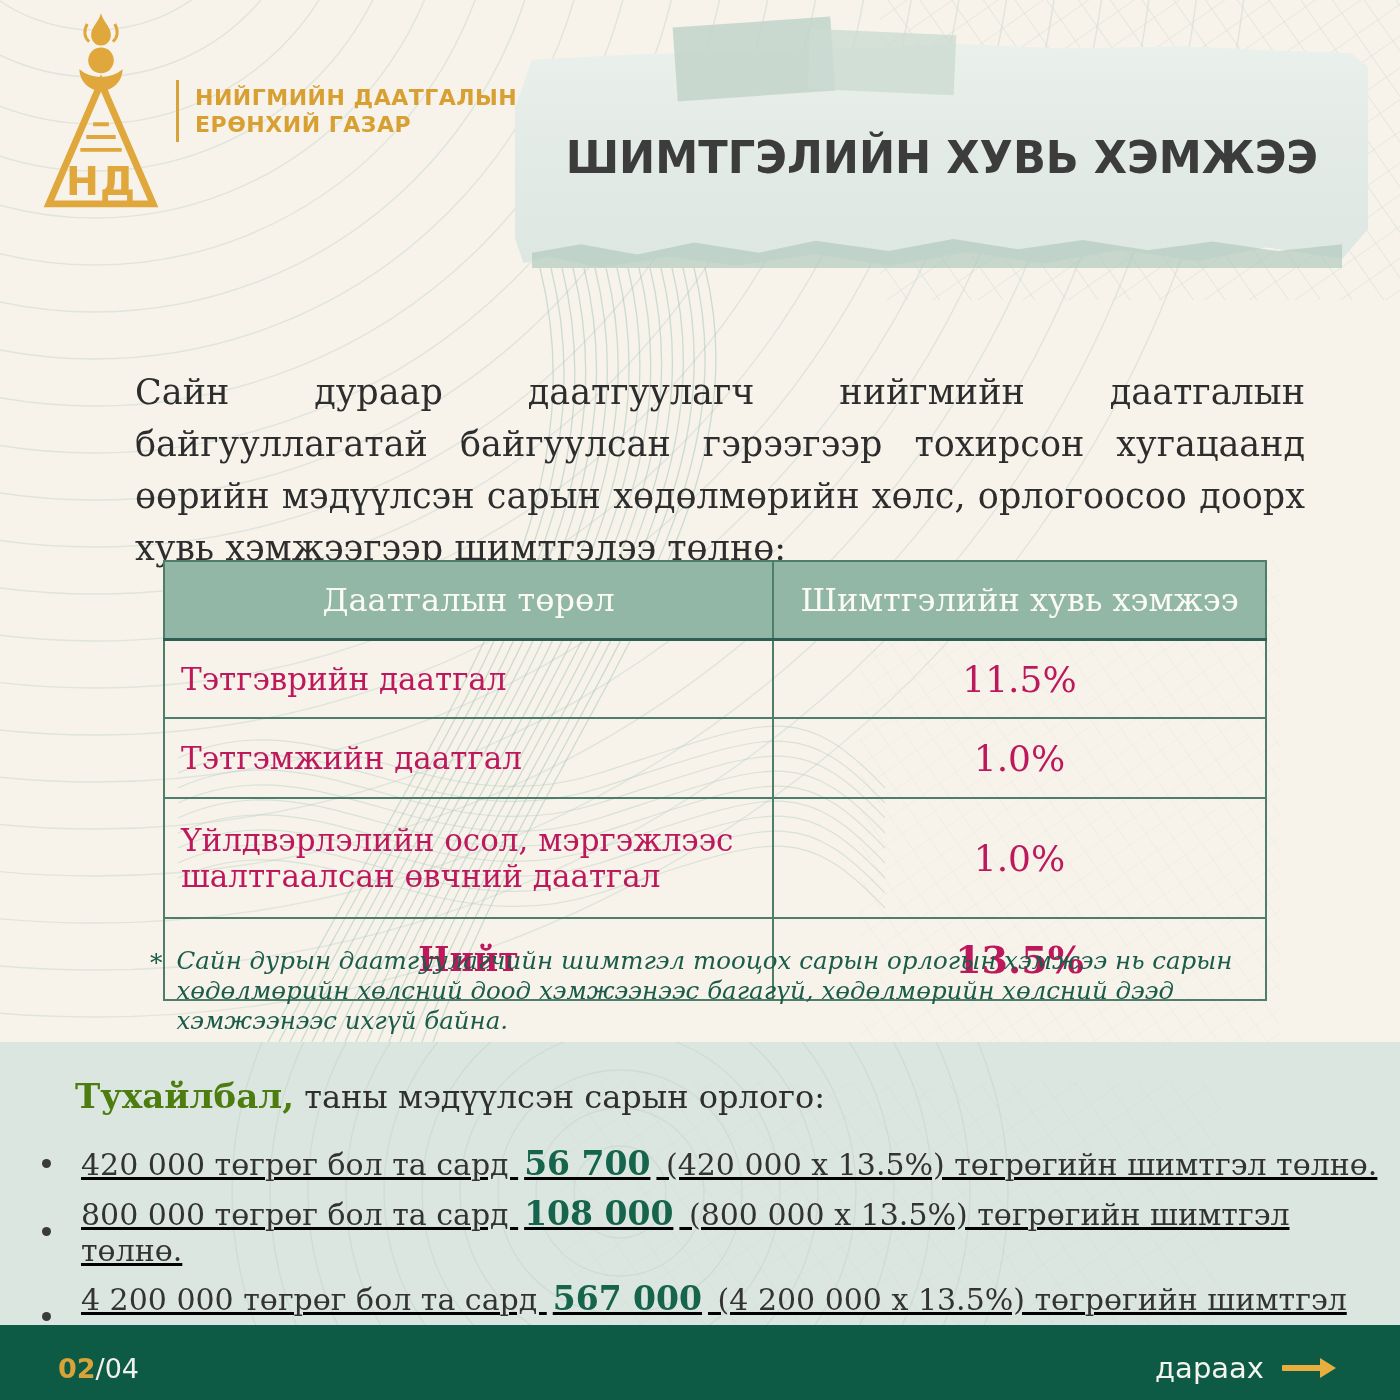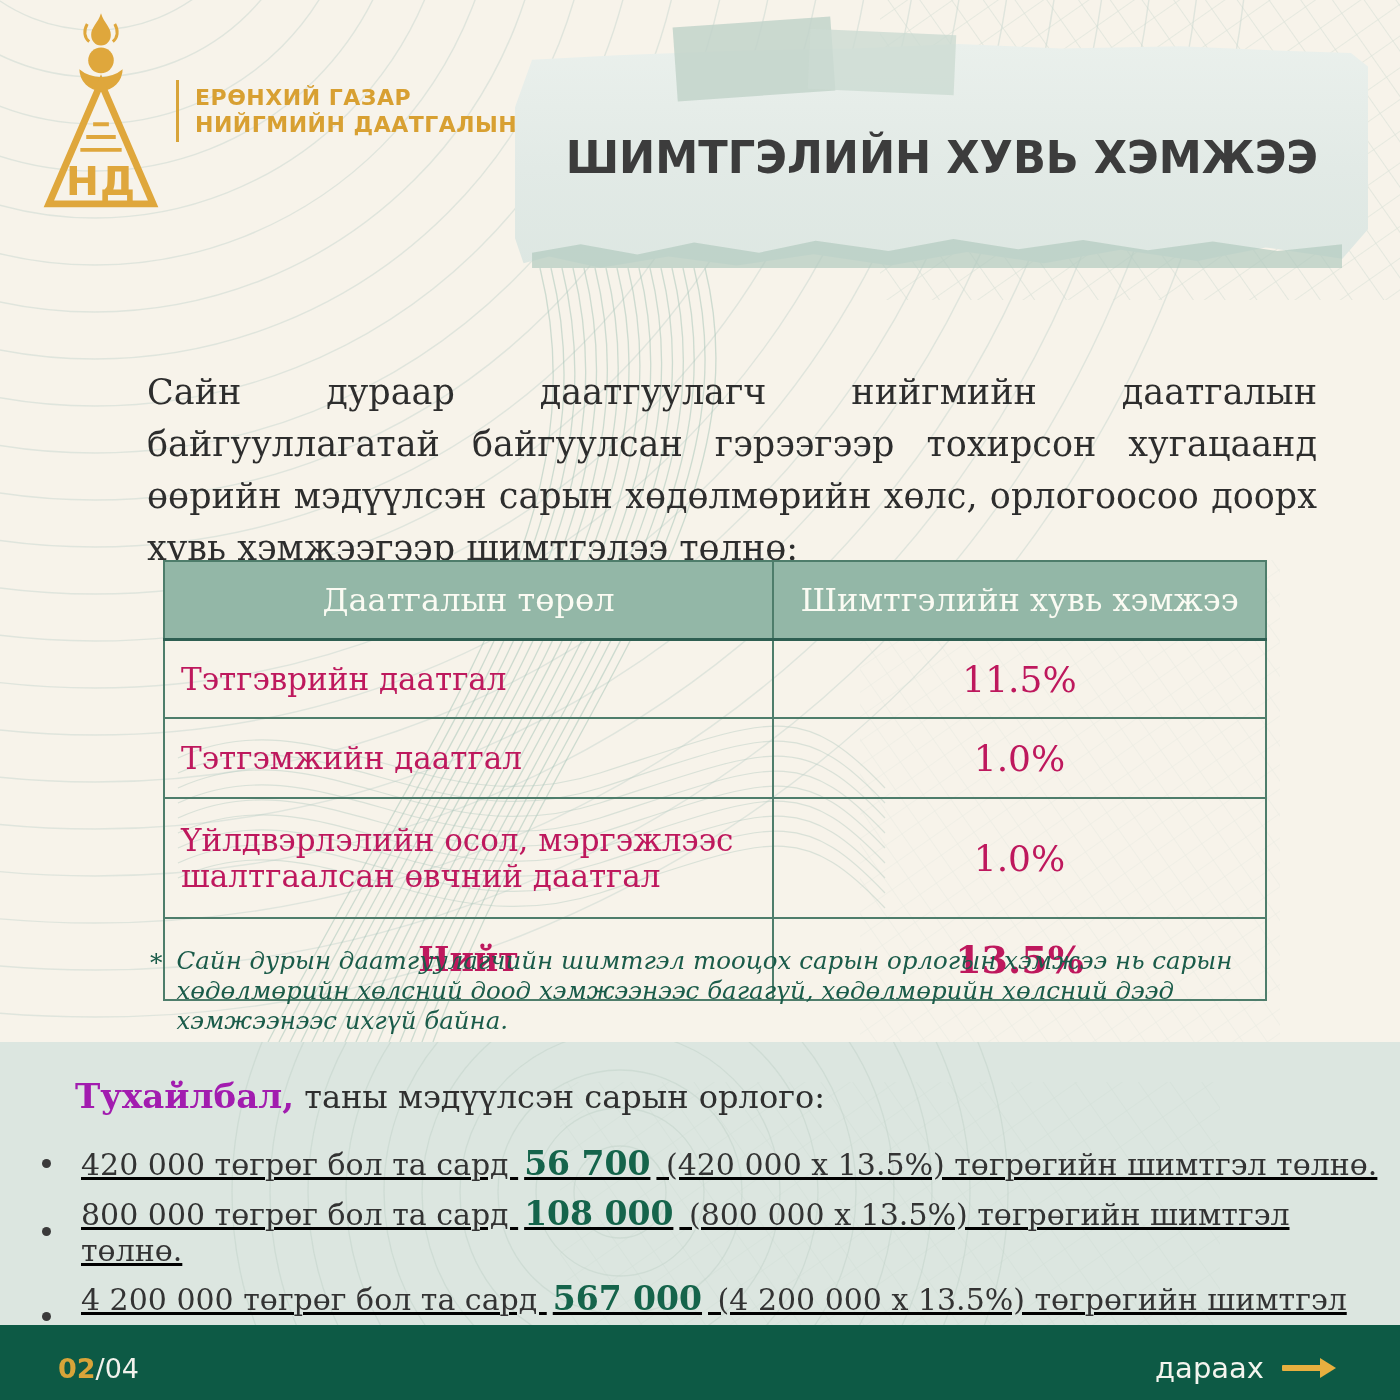--- a/index.html
+++ b/index.html
@@ -31,21 +31,21 @@
   .tape1{left:160px;top:-22px;width:158px;height:74px;background:#c2d4ca;opacity:.85;transform:rotate(-4deg);}
   .tape2{left:294px;top:-12px;width:146px;height:60px;background:#ccdbd2;opacity:.8;transform:rotate(2.5deg);}
   .banner-title{
     position:absolute;inset:0;display:flex;align-items:center;justify-content:center;
     font-family:"DejaVu Sans",sans-serif;font-weight:bold;font-size:45px;color:#3c3c3c;
     letter-spacing:0;z-index:4;
   }
   .banner-title span{display:inline-block;transform:scaleX(.96);}
   
   #intro{
-    position:absolute;left:147px;top:331px;width:1170px;z-index:2;
+    position:absolute;left:135px;top:331px;width:1170px;z-index:2;
     font-size:35px;line-height:52px;color:#2d2d2d;text-align:justify;
   }
   
   #rates-table{
     position:absolute;left:163px;top:560px;width:1102px;z-index:2;
     border-collapse:collapse;table-layout:fixed;padding-left:33px;
   }
   #rates-table th,#rates-table td{border:2px solid #4e7d6b;}
   #rates-table thead th{
     background:#93b7a7;color:#fbfbf3;font-weight:normal;font-size:32px;height:74px;
@@ -62,21 +62,21 @@
   
   #footnote{
     position:absolute;left:150px;top:946px;width:1140px;display:flex;gap:14px;z-index:2;
     color:#1a5b49;font-style:italic;font-size:24.5px;line-height:30px;
   }
   .fn-marker{font-style:normal;font-size:25px;flex:none;padding-top:2px;}
   
   #examples{position:absolute;left:0;top:1042px;width:1400px;height:283px;background:#dce6e0;z-index:1;}
   #section-pattern{position:absolute;inset:0;width:1400px;height:283px;pointer-events:none;}
   .ex-lead{position:absolute;left:75px;top:34px;font-size:32px;color:#2f2f2f;z-index:2;}
-  .ex-lead-bold{color:#a21caf;font-weight:bold;font-size:34px;}
+  .ex-lead-bold{color:#4d7c0f;font-weight:bold;font-size:34px;}
   .ex-list{position:absolute;left:42px;top:102px;z-index:2;text-decoration:underline;}
   .ex-item{display:flex;align-items:baseline;margin-bottom:11px;font-size:30px;color:#333;}
   .ex-dot{width:9px;height:9px;border-radius:50%;background:#3a3a3a;margin-right:30px;flex:none;align-self:center;}
   .ex-amount{color:#15644b;font-weight:bold;font-size:33px;padding:0 6px;}
   
   #footer-bar{
     position:absolute;left:0;top:1325px;width:1400px;height:86px;background:#0d5a45;z-index:2;
     display:flex;align-items:center;justify-content:space-between;
     padding:0 58px;box-sizing:border-box;font-family:"DejaVu Sans",sans-serif;gap:28px;
   }
@@ -165,22 +165,22 @@
       <path d="M46 14 C42 21 43 28 48 32" fill="none" stroke="#dfa73c" stroke-width="3"></path>
       <path d="M74 14 C78 21 77 28 72 32" fill="none" stroke="#dfa73c" stroke-width="3"></path>
       <circle cx="60" cy="51" r="13" fill="#dfa73c"></circle>
       <path d="M38 60 A22 22 0 0 0 82 60 A34 34 0 0 1 38 60 Z" fill="#dfa73c"></path>
       <path d="M60 74 L113 197 L7 197 Z" fill="none" stroke="#dfa73c" stroke-width="7" stroke-linejoin="miter"></path>
       <path d="M52 116 H68 M45 129 H75 M39 142 H81" stroke="#dfa73c" stroke-width="4"></path>
       <text x="60" y="188" text-anchor="middle" font-family="DejaVu Sans, sans-serif" font-weight="bold" font-size="40" fill="#dfa73c" letter-spacing="1">НД</text>
     </svg>
     <div class="logo-divider"></div>
     <div class="logo-text">
+      <div>НИЙГМИЙН ДААТГАЛЫН</div>
       <div>ЕРӨНХИЙ ГАЗАР</div>
-      <div>НИЙГМИЙН ДААТГАЛЫН</div>
     </div>
   </div>
 
   <div id="banner">
     <div class="banner-body"></div>
     <div class="banner-tear"></div>
     <div class="tape tape1"></div>
     <div class="tape tape2"></div>
     <div class="banner-title">
       <span>ШИМТГЭЛИЙН ХУВЬ ХЭМЖЭЭ</span>

